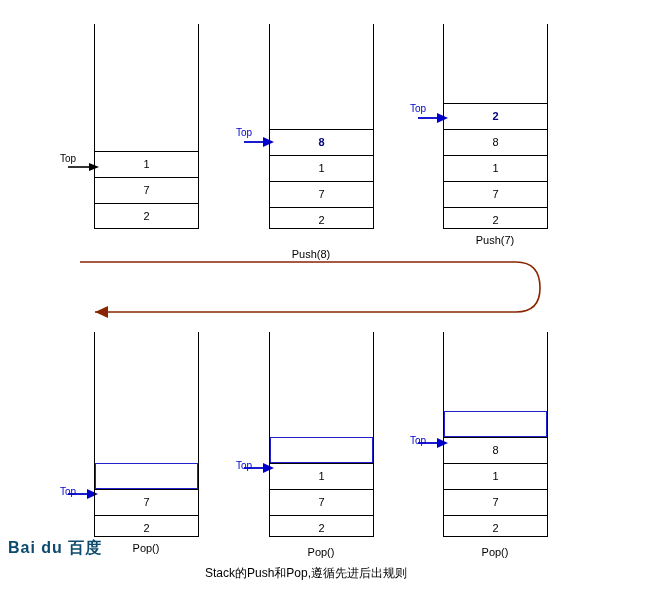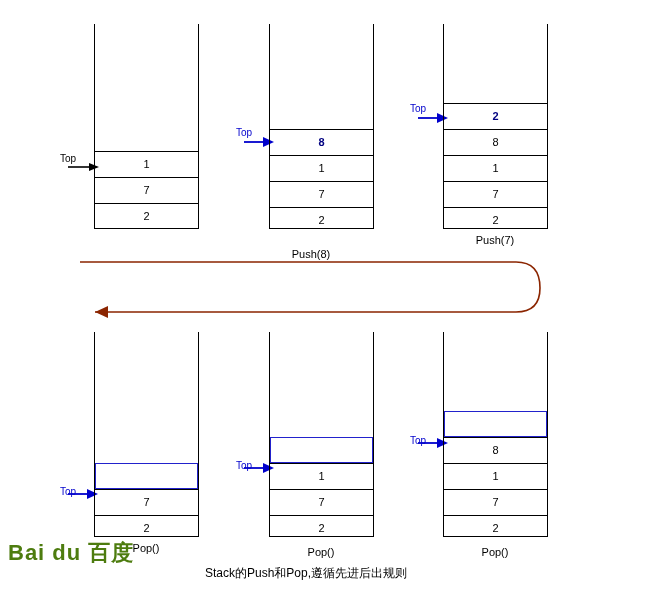--- a/index.html
+++ b/index.html
@@ -76,22 +76,22 @@
     font-size: 12px;
     color: #000;
     text-align: center;
     width: 612px;
     left: 0;
   }
   .watermark {
     position: absolute;
     left: 8px;
     top: 538px;
-    font-size: 22px;
-    color: #4d7c0f;
+    font-size: 16px;
+    color: #0c4a6e;
     font-weight: bold;
     letter-spacing: 1px;
     user-select: none;
   }
 </style>
 </head>
 <body>
 
 <svg id="canvas" viewBox="0 0 663 592">
 

